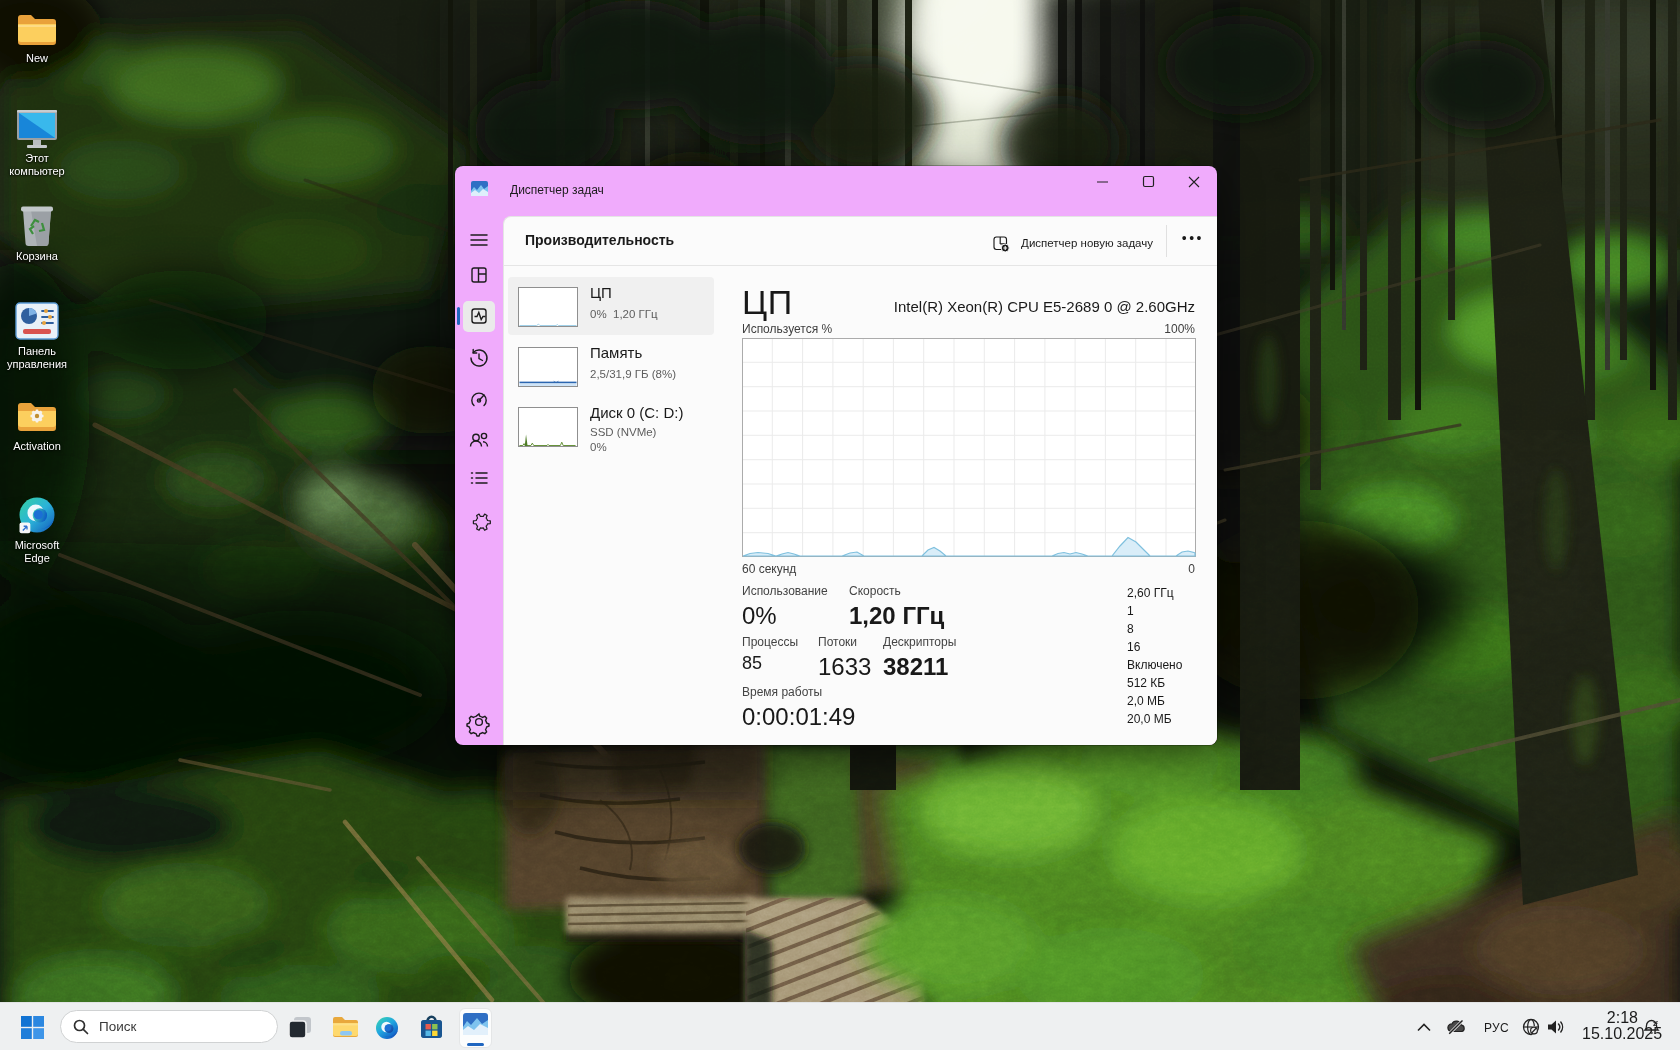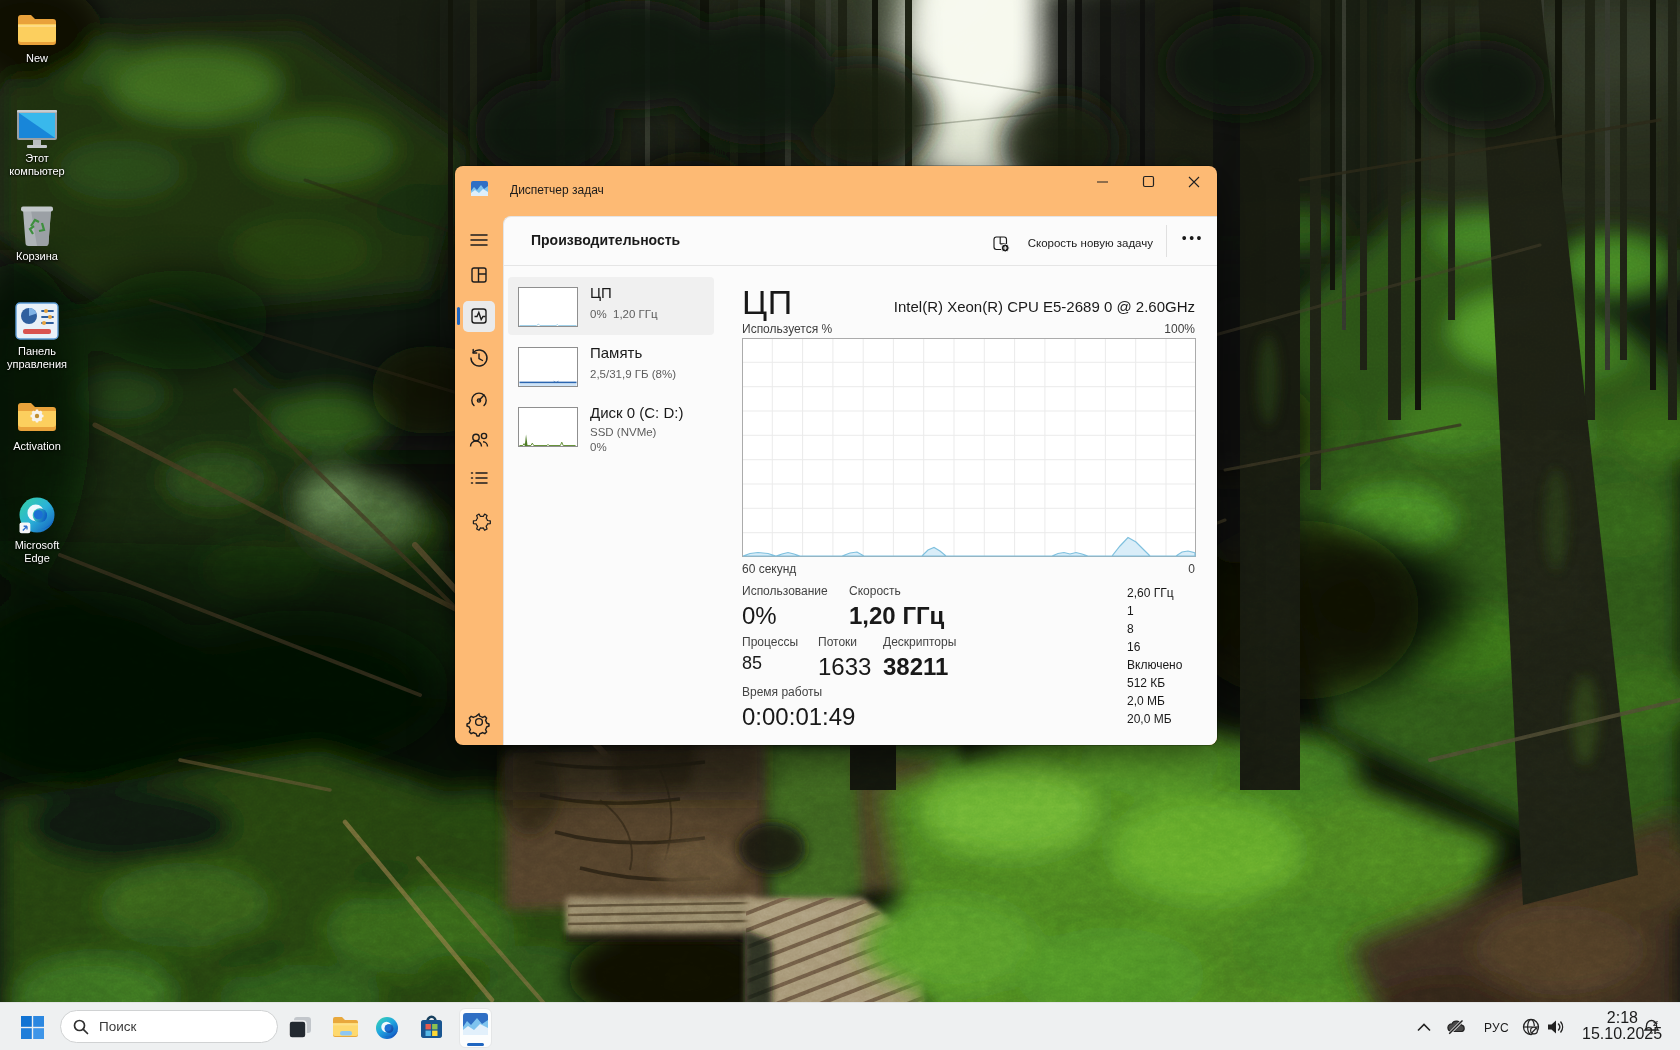--- a/index.html
+++ b/index.html
@@ -7,30 +7,30 @@
   #desk { position:relative; width:1680px; height:1050px; background:#0b100a; }
   #bg { position:absolute; left:0; top:0; width:1680px; height:1050px; }
 
   
   .dicon { position:absolute; width:76px; text-align:center; color:#fff; font-size:11px;
            text-shadow:0 1px 2px rgba(0,0,0,.9), 0 0 3px rgba(0,0,0,.8); line-height:13px; }
   .dicon svg { display:block; margin:0 auto 4px auto; }
 
   
   #tm { position:absolute; left:455px; top:166px; width:762px; height:579px;
-        background:#fdba74; border-radius:8px; box-shadow:0 12px 40px rgba(0,0,0,.55), 0 0 0 1px rgba(0,0,0,.25);
+        background:#f0abfc; border-radius:8px; box-shadow:0 12px 40px rgba(0,0,0,.55), 0 0 0 1px rgba(0,0,0,.25);
         overflow:hidden; }
   #tbar { position:absolute; left:0; top:0; width:100%; height:50px; }
   #tbar .ttl { position:absolute; left:55px; top:17px; font-size:12px; color:#1b1b1b; }
   .capbtn { position:absolute; top:0; width:46px; height:32px; color:#111; }
   #tm-side { position:absolute; left:0; top:50px; width:48px; bottom:0; }
   .sic { position:absolute; left:9px; width:30px; height:30px; display:flex; align-items:center; justify-content:center; color:#1d1d1d; }
   #tm-card { position:absolute; left:48px; top:50px; right:0; bottom:0; background:#fbfbfb;
              border-top-left-radius:8px; border:1px solid #e5e5e5; border-right:none; border-bottom:none; }
-  #hdr { position:absolute; left:10px; top:0; right:0; height:48px; }
+  #hdr { position:absolute; left:4px; top:0; right:0; height:48px; }
   #hdr .h1 { position:absolute; left:17px; top:15px; font-size:14px; font-weight:700; color:#1a1a1a; }
   #hdr .runbtn { position:absolute; right:64px; top:20px; font-size:11.5px; color:#1a1a1a; }
   #hdr .dots { position:absolute; right:13px; top:13px; font-size:14px; letter-spacing:2.5px; color:#1a1a1a; }
   #hdr .sep { position:absolute; right:50px; top:8px; width:1px; height:32px; background:#e0e0e0; }
   #hdrline { position:absolute; left:0; top:48px; right:0; height:1px; background:#e5e5e5; }
 
   .lrow { position:absolute; left:4px; width:206px; height:58px; }
   .lrow.sel { background:#f0f0f0; border-radius:4px; }
   .thumb { position:absolute; left:10px; top:10px; width:60px; height:40px; background:#fff; border:1px solid #8f8f8f; }
   .lrow .t1 { position:absolute; left:82px; top:7px; font-size:15px; color:#191919; }
@@ -528,21 +528,21 @@
         <span class="h1">Производительность</span>
         <svg style="position:absolute;right:207px;top:19px" width="17" height="16" viewBox="0 0 17 16">
           <g fill="none" stroke="#1a1a1a" stroke-width="1.15">
               <rect x="1" y="1" width="12.5" height="12.5" rx="2.4"></rect>
               <line x1="7.2" y1="1" x2="7.2" y2="8"></line>
               <line x1="7.2" y1="7.8" x2="13.5" y2="7.8"></line>
             </g>
           <circle cx="12.2" cy="12" r="4" fill="#1a1a1a" stroke="#fbfbfb" stroke-width="1"></circle>
             <path d="M12.2,10.1 v3.8 M10.3,12 h3.8" stroke="#fbfbfb" stroke-width="1.1"></path>
         </svg>
-        <span class="runbtn">Скорость новую задачу</span>
+        <span class="runbtn">Диспетчер новую задачу</span>
         <span class="sep"></span>
         <span class="dots">•••</span>
       </div>
       <div id="hdrline"></div>
 
       <div class="lrow sel" style="top:60px">
         <svg class="thumb" width="60" height="40" viewBox="0 0 60 40">
             <path d="M0,39.5 h18 l2,-1.5 1.5,1.5 h17 l1.5,-1 1,1 h19" stroke="#9bcfe8" stroke-width="1" fill="none"></path>
           </svg>
         <div class="t1">ЦП</div>

